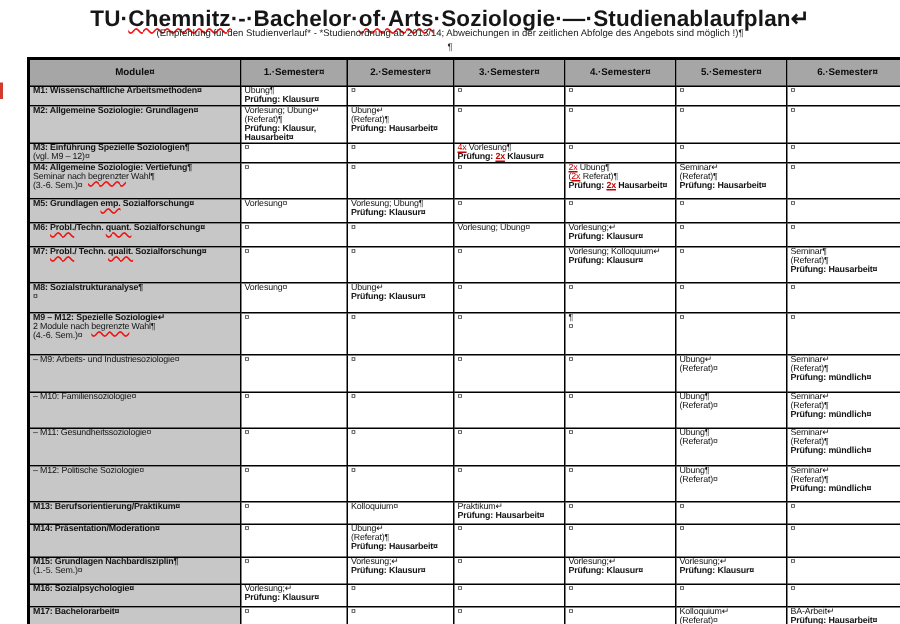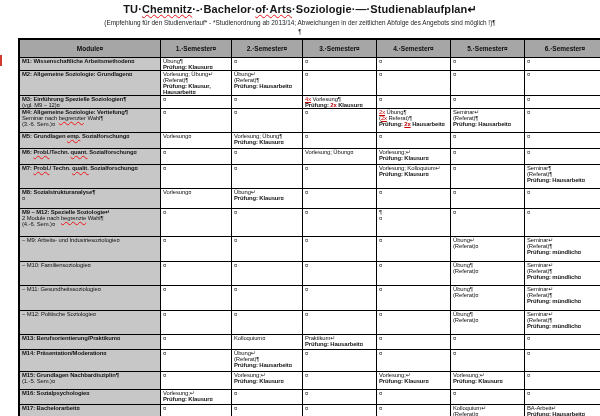--- a/index.html
+++ b/index.html
@@ -4,21 +4,21 @@
 <style>
   html,body{margin:0;padding:0;}
   body{
     width:600px;height:416px;position:relative;overflow:hidden;
     background:#ffffff;
     font-family:"Liberation Sans", sans-serif;
     color:#111;
   }
   .doc-title{
     position:absolute;top:3px;left:0;width:600px;text-align:center;
-    font-size:11px;font-weight:bold;letter-spacing:0.1px;color:#161616;
+    font-size:15px;font-weight:bold;letter-spacing:0.1px;color:#161616;
   }
   .doc-subtitle{
     position:absolute;top:19px;left:0;width:600px;text-align:center;
     font-size:6.4px;color:#222;
   }
   .p-mark{
     position:absolute;top:28px;left:0;width:600px;text-align:center;
     font-size:6.4px;color:#333;
   }
   .revision-bar{

